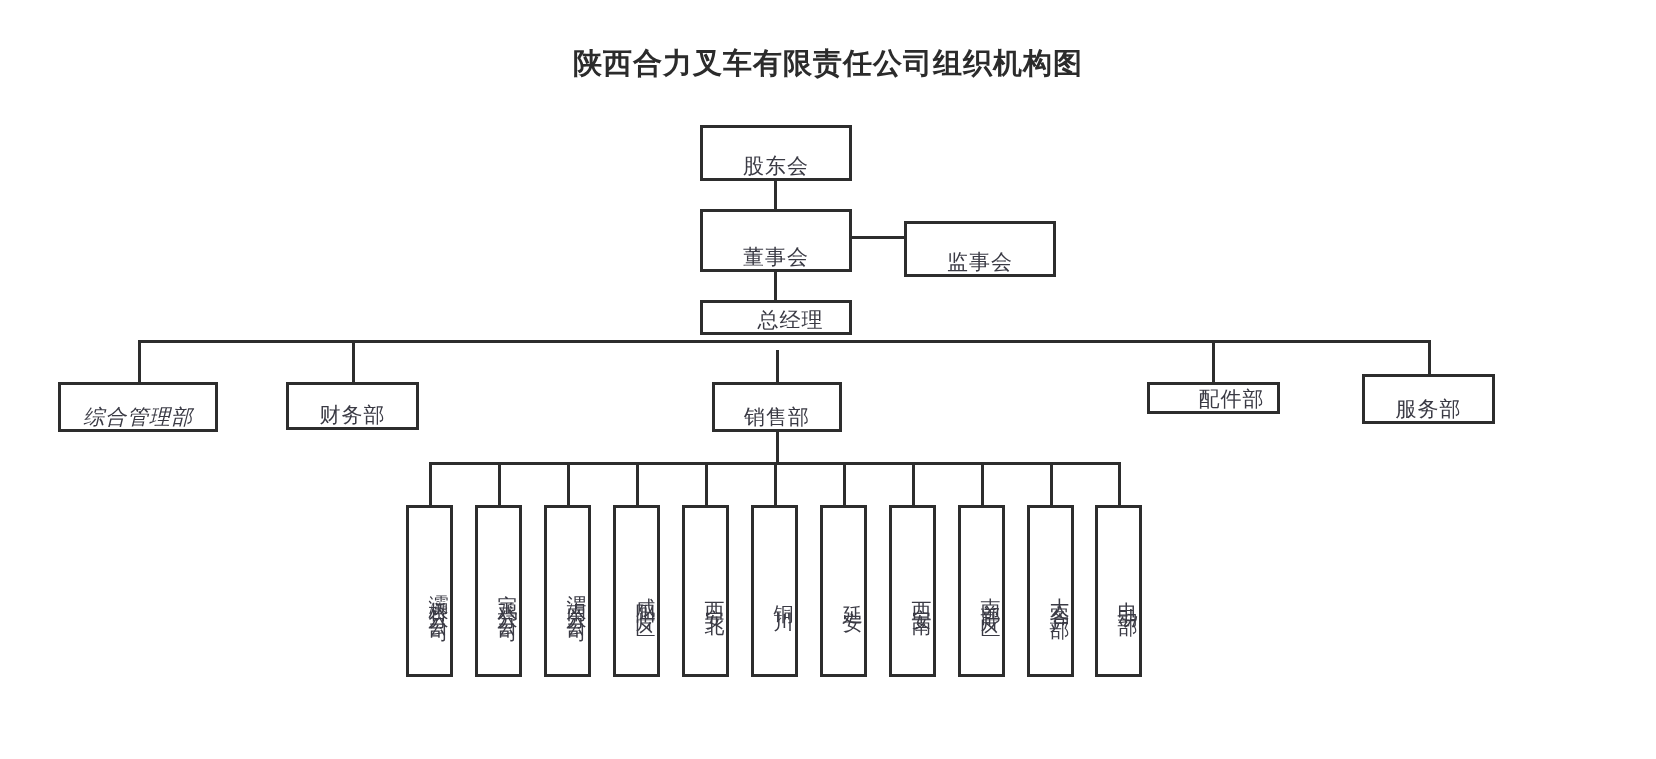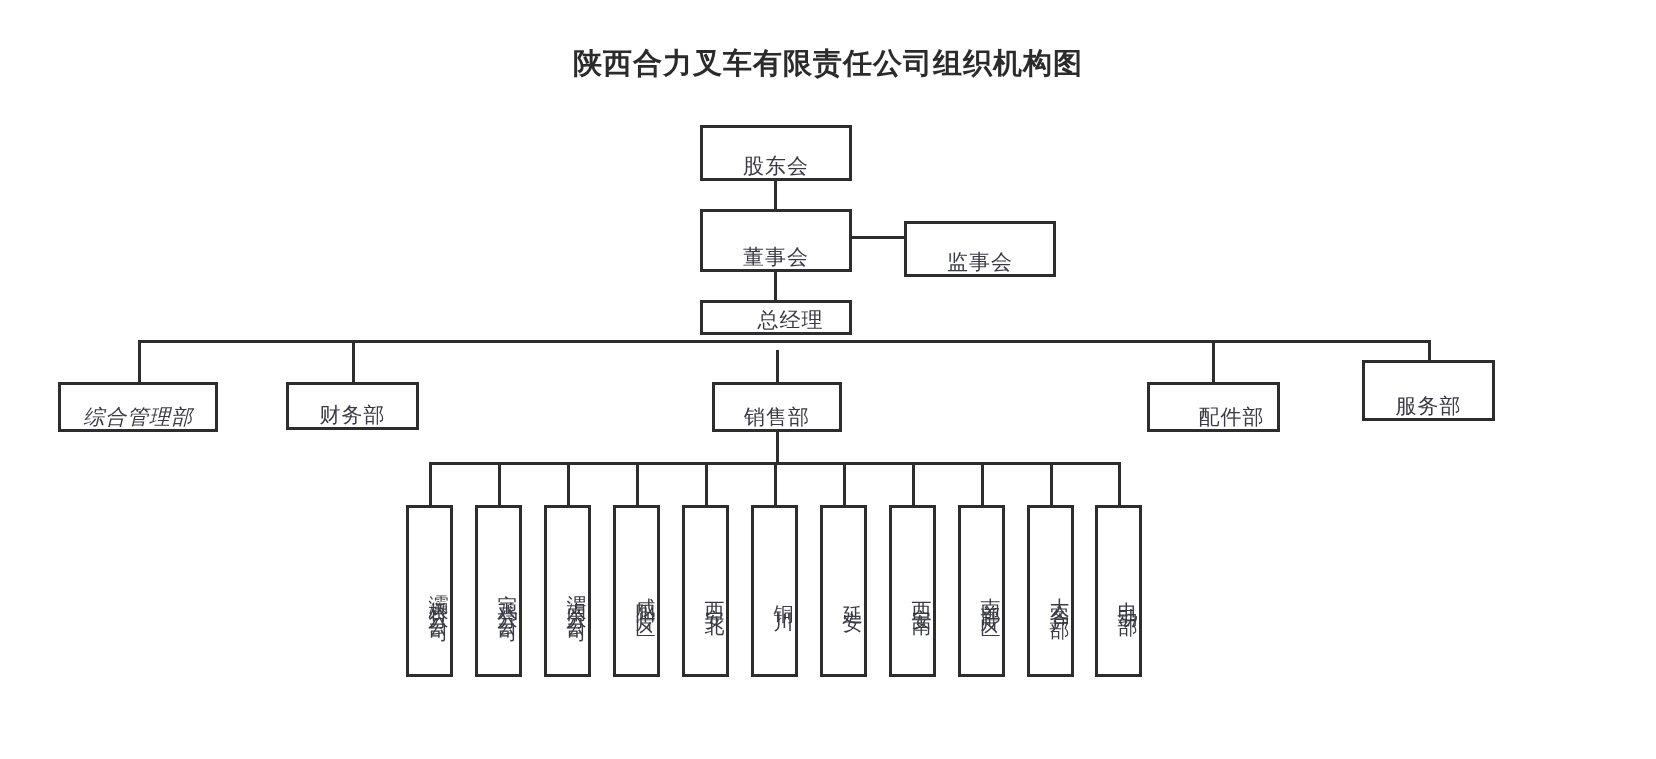--- a/index.html
+++ b/index.html
@@ -127,25 +127,25 @@
   </div>
 
   <div class="node" style="left:286px; top:382px; width:133px; height:48px;">
     <span>财务部</span>
   </div>
 
   <div class="node" style="left:712px; top:382px; width:130px; height:50px;">
     <span>销售部</span>
   </div>
 
-  <div class="node" style="left:1147px; top:382px; width:133px; height:50px;padding-left:36px;">
+  <div class="node" style="left:1147px; top:382px; width:133px; height:32px;padding-left:36px;">
     <span>配件部</span>
   </div>
 
-  <div class="node" style="left:1362px; top:360px; width:133px; height:61px;">
+  <div class="node" style="left:1362px; top:374px; width:133px; height:50px;">
     <span>服务部</span>
   </div>
 
   <div class="node vertical" style="left:406px; top:505px; width:47px; height:172px;">
     <span>灞桥分公司</span>
   </div>
   <div class="node vertical" style="left:475px; top:505px; width:47px; height:172px;">
     <span>宝鸡分公司</span>
   </div>
   <div class="node vertical" style="left:544px; top:505px; width:47px; height:172px;">

